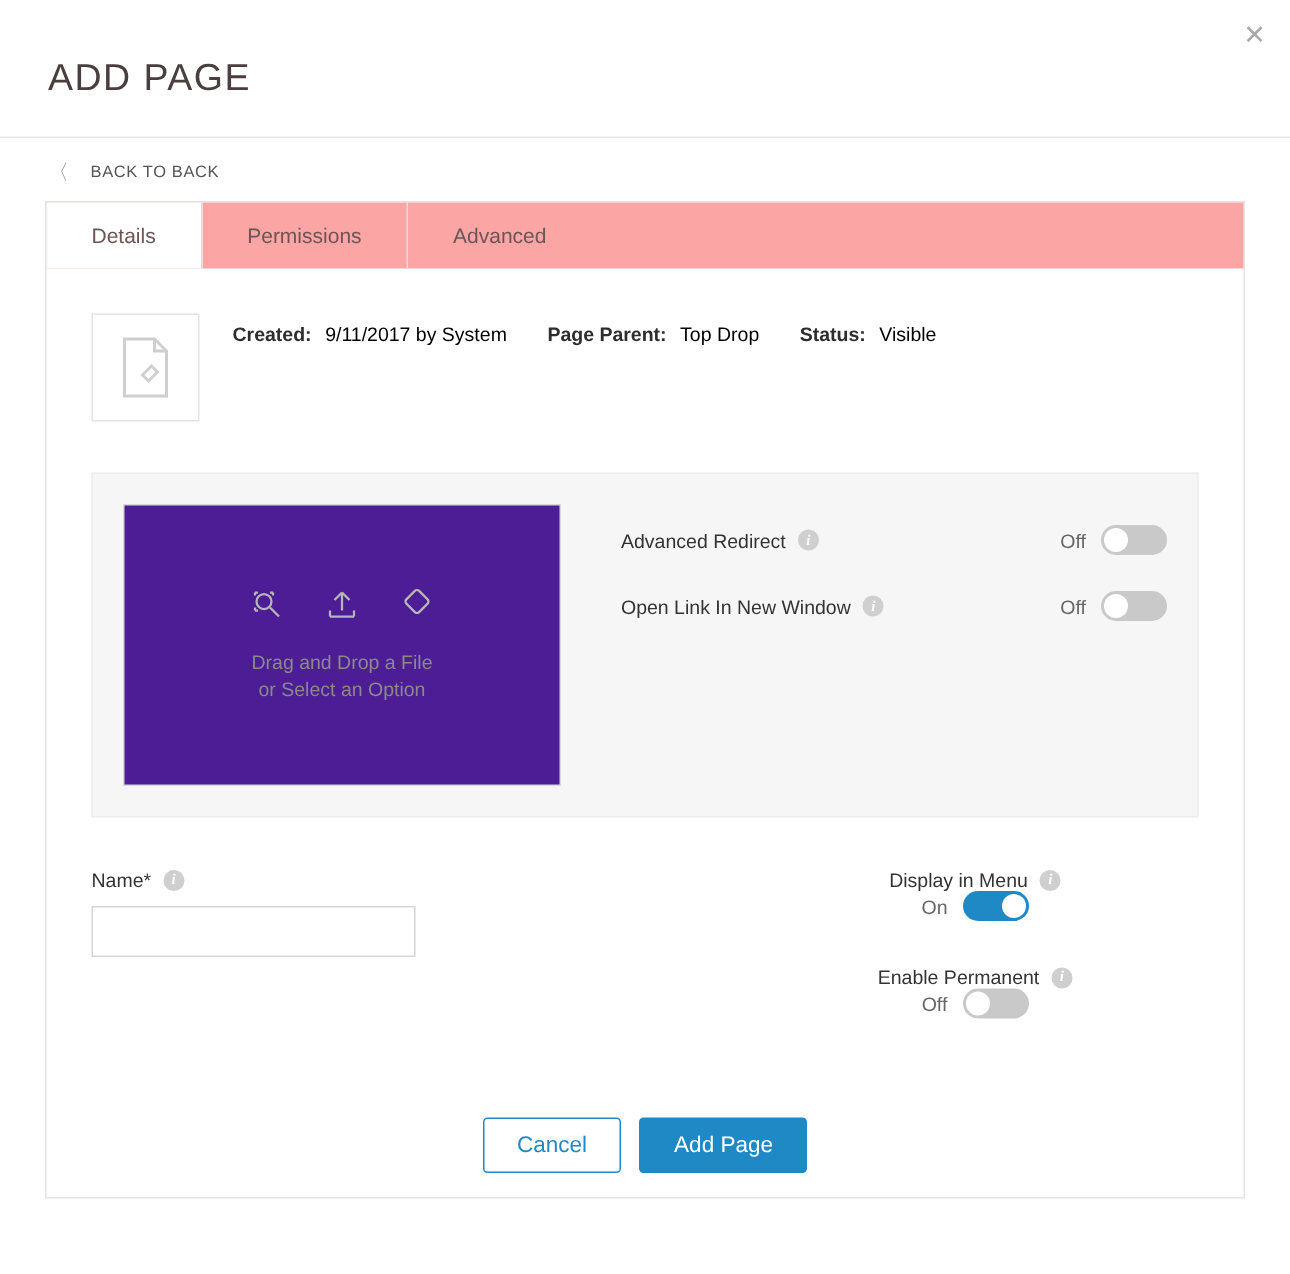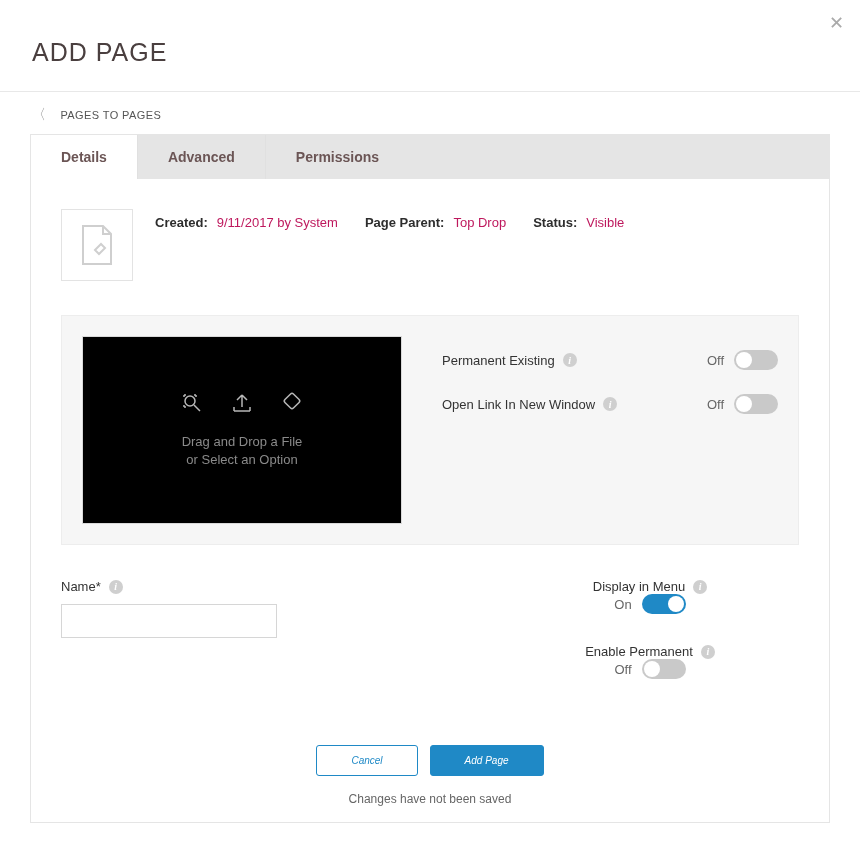--- a/index.html
+++ b/index.html
@@ -49,22 +49,21 @@
     color: #999;
     font-size: 14px;
   }
   .panel {
     margin: 0 30px;
     border: 1px solid #e5e5e5;
     background: #fff;
   }
   .tabs {
     display: flex;
-    background: #e5e5e5;
-    font-weight: bold;
+    background: #fca5a5;
   }
   .tab {
     padding: 14px 30px;
     font-size: 14px;
     color: #6b5555;
     cursor: pointer;
     border-right: 1px solid #e0e0e0;
   }
   .tab:last-child { border-right: none; }
   .tab.active {
@@ -92,21 +91,21 @@
   .meta-line {
     display: flex;
     align-items: center;
     gap: 9px;
     font-size: 13px;
     color: #333;
     margin-top: 6px;
   }
   .meta-line:first-child { margin-top: 6px; }
   .meta-label { font-weight: 600; color: #2d2d2d; }
-  .meta-val { color: #be185d; }
+  .meta-val { color: #000000; }
   .radio-row {
     display: flex;
     align-items: center;
     gap: 20px;
     margin-top: 10px;
   }
   .radio-item {
     display: flex;
     align-items: center;
     gap: 6px;
@@ -132,24 +131,24 @@
 
   .gray-block {
     margin: 24px 30px;
     background: #f6f6f6;
     border: 1px solid #ededed;
     padding: 20px;
     display: flex;
     gap: 40px;
   }
   .dropzone {
-    width: 320px;
+    width: 292px;
     height: 188px;
     border: 1px solid #d9d9d9;
-    background: #000000;
+    background: #4c1d95;
     display: flex;
     flex-direction: column;
     align-items: center;
     justify-content: center;
     gap: 18px;
   }
   .dz-icons { display: flex; gap: 26px; }
   .dz-icons svg { stroke: #b7b7b7; fill: none; stroke-width: 1.5; }
   .dz-text { color: #8a8a8a; font-size: 13px; text-align: center; line-height: 1.4; }
 
@@ -228,25 +227,24 @@
     color: #333;
     flex-direction: column;
   }
 
   .footer {
     text-align: center;
     padding: 26px 0 16px 0;
   }
   .btn-row { display: inline-flex; gap: 12px; }
   .btn {
-    padding: 9px 34px;
-    font-size: 10px;
+    padding: 9px 22px;
+    font-size: 15px;
     border-radius: 3px;
     cursor: pointer;
-    font-style: italic;
   }
   .btn-secondary {
     background: #fff;
     border: 1px solid #1f89c6;
     color: #1f89c6;
   }
   .btn-primary {
     background: #1f89c6;
     border: 1px solid #1f89c6;
     color: #fff;
@@ -263,29 +261,29 @@
 <div class="dialog">
 
   <div class="close-x">✕</div>
 
   <div class="page-title">ADD PAGE</div>
 
   <hr class="hr">
 
   <div class="back-row">
     <span class="chev">〈</span>
-    <span>PAGES TO PAGES</span>
+    <span>BACK TO BACK</span>
   </div>
 
   <div class="panel">
 
     <div class="tabs">
       <div class="tab active">Details</div>
+      <div class="tab">Permissions</div>
       <div class="tab">Advanced</div>
-      <div class="tab">Permissions</div>
     </div>
 
     <div class="section-meta">
       <div class="thumb">
         <svg width="36" height="42" viewBox="0 0 36 42">
           <path d="M4 2 H24 L32 10 V40 H4 Z" stroke-width="2"></path>
           <path d="M24 2 V10 H32" stroke-width="2"></path>
           <path d="M16 26 L22 20 L26 24 L20 30 Z" stroke-width="2"></path>
         </svg>
       </div>
@@ -318,21 +316,21 @@
           </svg>
         </div>
         <div class="dz-text">
           <div>Drag and Drop a File</div>
           <div>or Select an Option</div>
         </div>
       </div>
       <div class="toggle-list">
         <div class="toggle-row">
           <div class="toggle-left">
-            <span>Permanent Existing</span>
+            <span>Advanced Redirect</span>
             <span class="info-icon">i</span>
           </div>
           <div class="toggle-right">
             <span>Off</span>
             <div class="toggle off">
                 <div class="toggle-knob"></div>
               </div>
           </div>
         </div>
         <div class="toggle-row">
@@ -384,17 +382,16 @@
           </div>
         </div>
       </div>
     </div>
 
     <div class="footer">
       <div class="btn-row">
         <div class="btn btn-secondary">Cancel</div>
         <div class="btn btn-primary">Add Page</div>
       </div>
-      <div class="status-text">Changes have not been saved</div>
     </div>
 
   </div>
 </div>
 
 </body></html>

